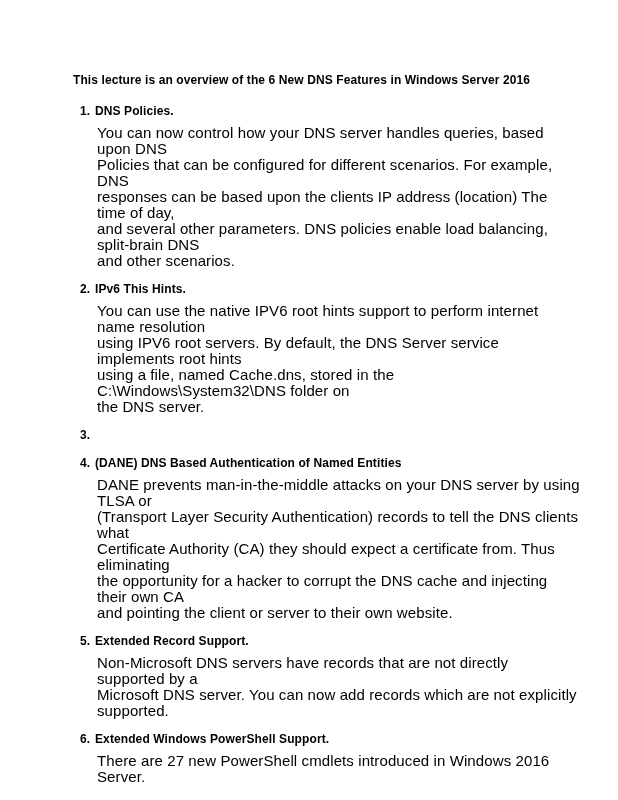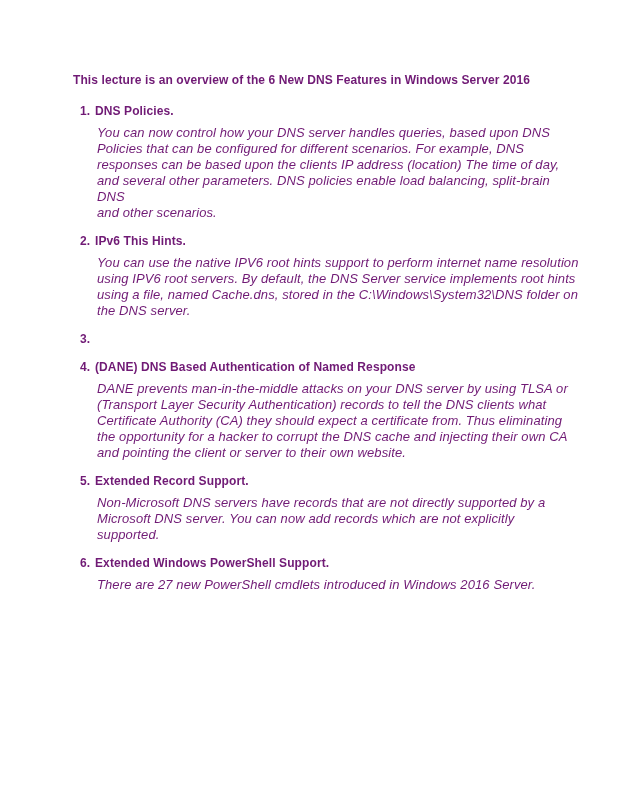--- a/index.html
+++ b/index.html
@@ -8,21 +8,21 @@
     background: #ffffff;
   }
   .page {
     position: relative;
     width: 618px;
     height: 800px;
     background: #ffffff;
     box-sizing: border-box;
     padding: 72px 38px 0 73px;
     font-family: "Liberation Sans", sans-serif;
-    color: #701a75;
+    color: #000000;
     overflow: hidden;
   }
   .doc-title {
     font-size: 12px;
     font-weight: bold;
     line-height: 16px;
     margin: 0 0 15px 0;
     letter-spacing: 0.1px;
   }
   .section {
@@ -34,27 +34,26 @@
     font-weight: bold;
     line-height: 16px;
     margin: 0 0 0 7px;
     letter-spacing: 0.1px;
   }
   .section-number {
     flex: none;
     width: 15px;
   }
   .section-body {
-    font-size: 13px;
+    font-size: 15px;
     line-height: 16px;
     margin: 6px 0 0 24px;
     max-width: 500px;
     white-space: pre-line;
     letter-spacing: 0.1px;
-    font-style: italic;
   }
 </style>
 </head>
 <body>
 
 <div class="page">
 
   <p class="doc-title">This lecture is an overview of the 6 New DNS Features in Windows Server 2016</p>
 
   <div class="section">
@@ -82,21 +81,21 @@
 
   <div class="section">
     <div class="section-heading">
       <span class="section-number">3.</span>
     </div>
   </div>
 
   <div class="section">
     <div class="section-heading">
       <span class="section-number">4.</span>
-      <span class="section-heading-text">(DANE) DNS Based Authentication of Named Response</span>
+      <span class="section-heading-text">(DANE) DNS Based Authentication of Named Entities</span>
     </div>
     <p class="section-body">DANE prevents man-in-the-middle attacks on your DNS server by using TLSA or
 (Transport Layer Security Authentication) records to tell the DNS clients what
 Certificate Authority (CA) they should expect a certificate from. Thus eliminating
 the opportunity for a hacker to corrupt the DNS cache and injecting their own CA
 and pointing the client or server to their own website.</p>
   </div>
 
   <div class="section">
     <div class="section-heading">

